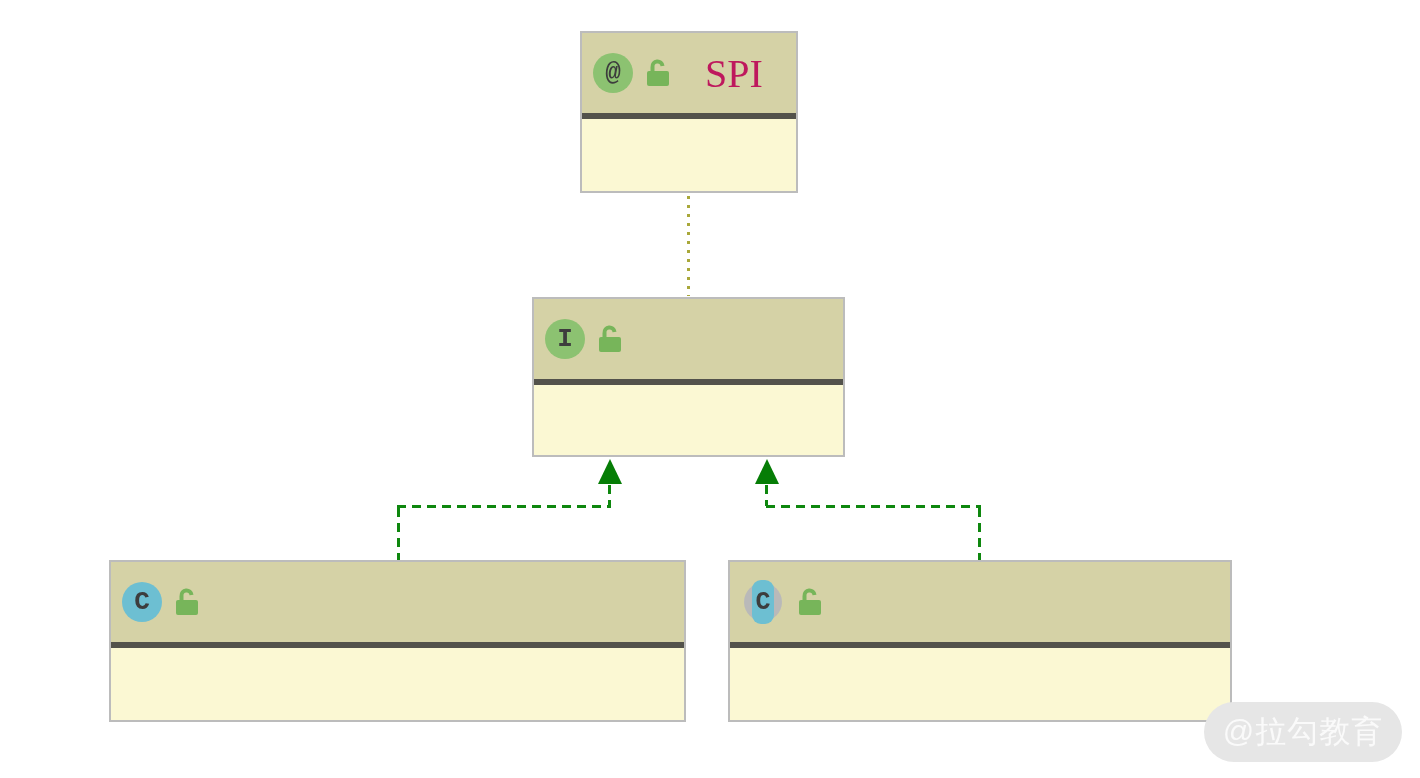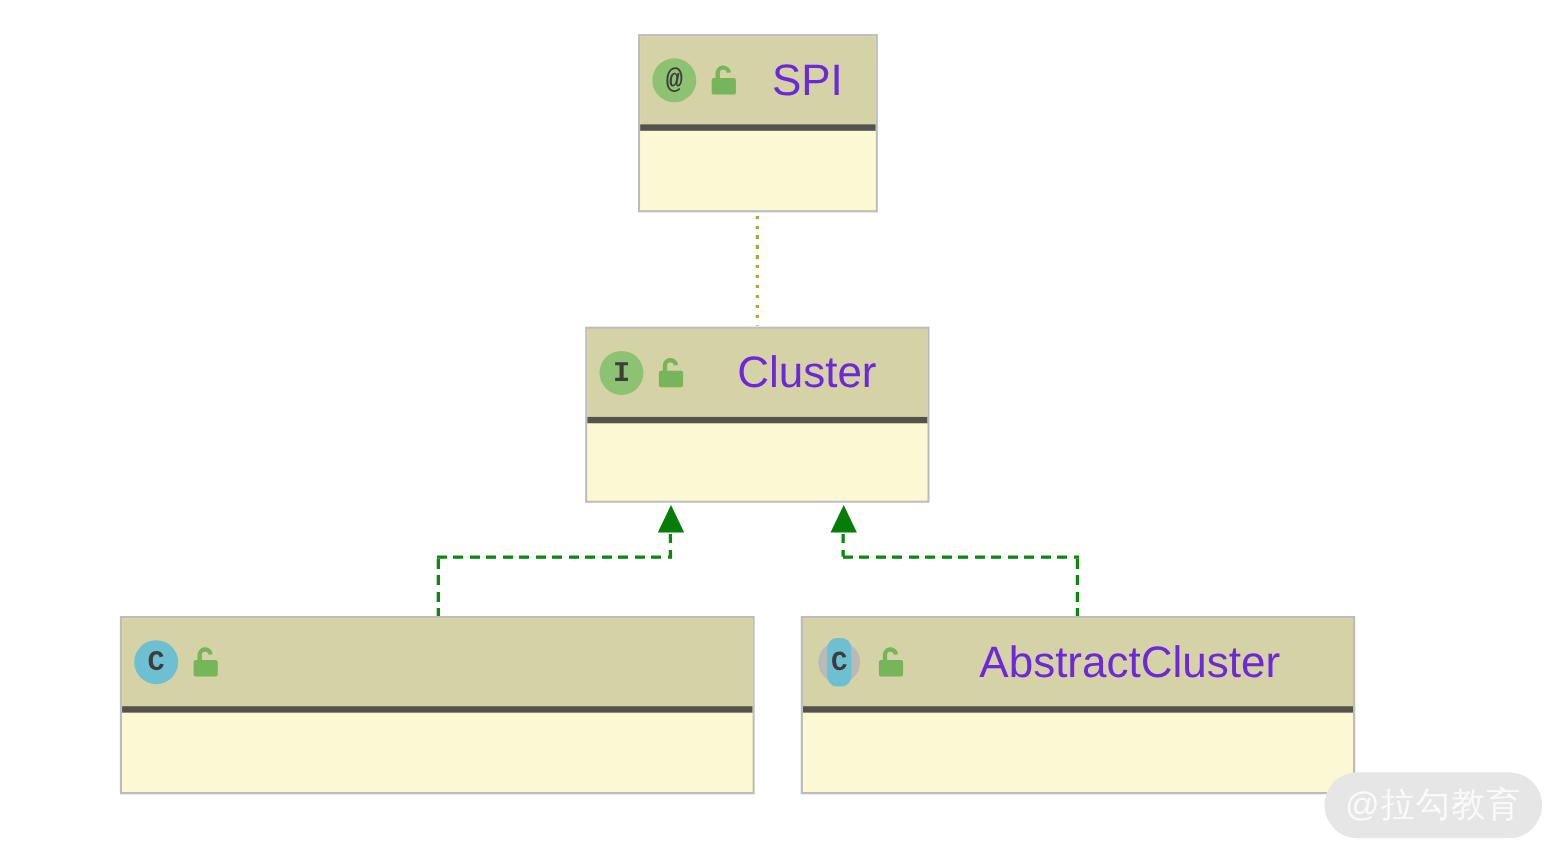--- a/index.html
+++ b/index.html
@@ -39,23 +39,23 @@
     height: 6px;
     background: #53524b;
   }
   .node-body {
     flex: 1;
     background: #fbf8d3;
   }
   .node-title {
     flex: 1;
     text-align: center;
-    font-family: Liberation Sans, sans-serif;
+    font-family: Liberation Serif, serif;
     font-size: 40px;
-    color: #6d28d9;
+    color: #be185d;
     white-space: nowrap;
   }
 
   
   .badge {
     width: 40px;
     height: 40px;
     border-radius: 50%;
     display: flex;
     align-items: center;
@@ -187,21 +187,20 @@
     <div class="node-body"></div>
   </div>
 
   <div class="node" style="left:532px; top:297px; width:313px; height:160px;">
     <div class="node-header">
       <span class="badge badge-green">I</span>
       <svg class="lock" viewBox="0 0 26 30">
         <rect x="1" y="13" width="22" height="15" rx="2" fill="#77b55a"></rect>
         <path d="M6.5 14 L6.5 9 A5 5 0 0 1 16.5 8" fill="none" stroke="#77b55a" stroke-width="4"></path>
       </svg>
-      <span class="node-title">Cluster</span>
     </div>
     <div class="node-sep"></div>
     <div class="node-body"></div>
   </div>
 
   <div class="node" style="left:109px; top:560px; width:577px; height:162px;">
     <div class="node-header">
       <span class="badge badge-blue">C</span>
       <svg class="lock" viewBox="0 0 26 30">
         <rect x="1" y="13" width="22" height="15" rx="2" fill="#77b55a"></rect>
@@ -216,21 +215,20 @@
     <div class="node-header">
       <span class="abadge">
         <span class="ring"></span>
         <span class="pill"></span>
         <span class="abadge-letter">C</span>
       </span>
       <svg class="lock" viewBox="0 0 26 30">
         <rect x="1" y="13" width="22" height="15" rx="2" fill="#77b55a"></rect>
         <path d="M6.5 14 L6.5 9 A5 5 0 0 1 16.5 8" fill="none" stroke="#77b55a" stroke-width="4"></path>
       </svg>
-      <span class="node-title">AbstractCluster</span>
     </div>
     <div class="node-sep"></div>
     <div class="node-body"></div>
   </div>
 
   <div class="watermark">@拉勾教育</div>
 
 </div>
 
 </body></html>

